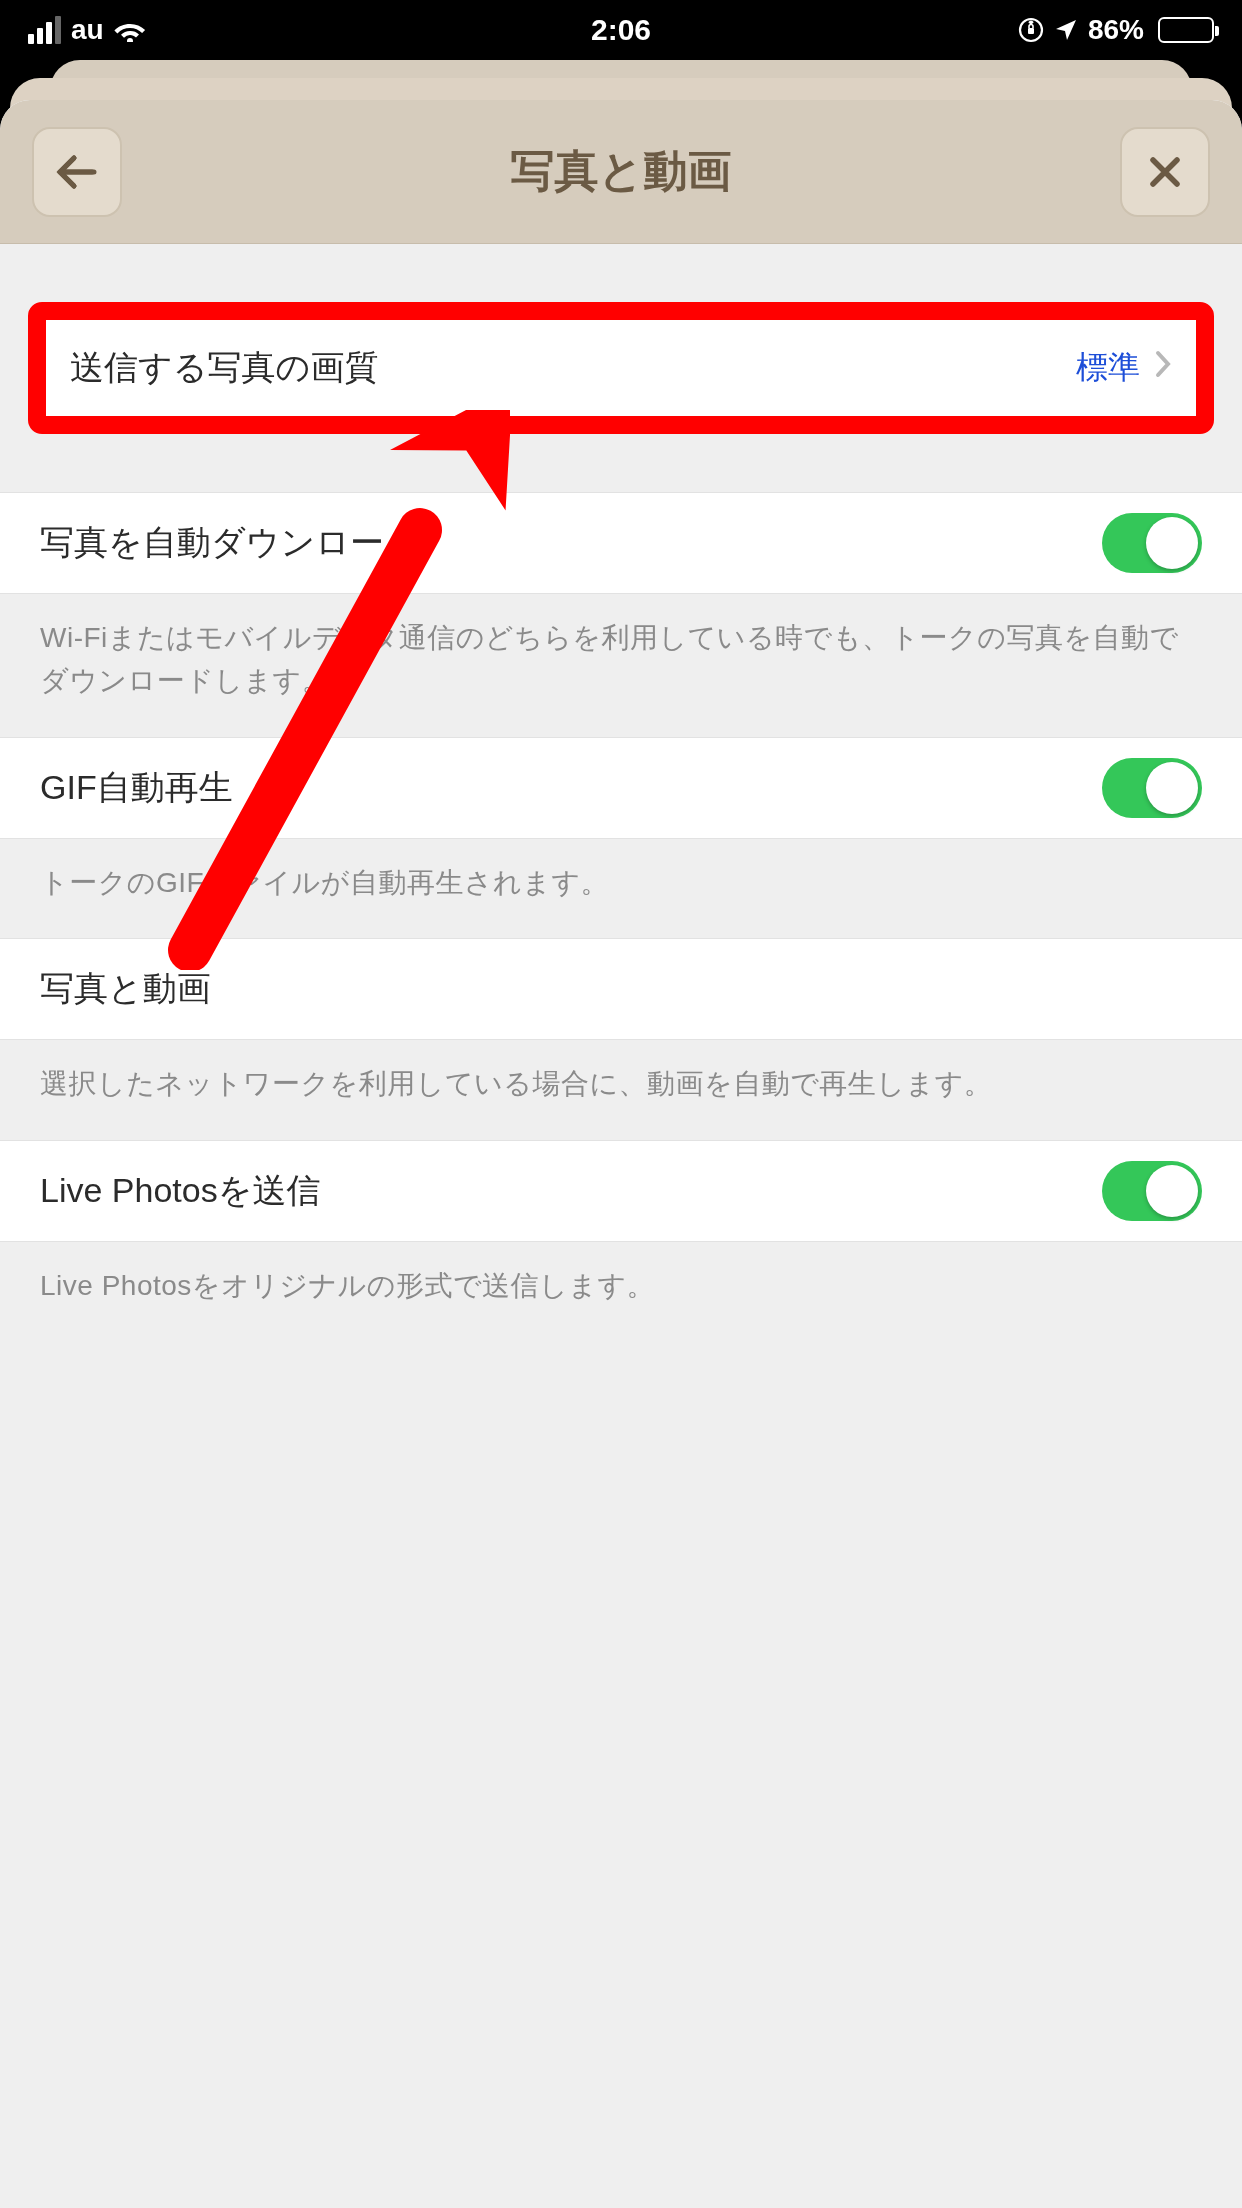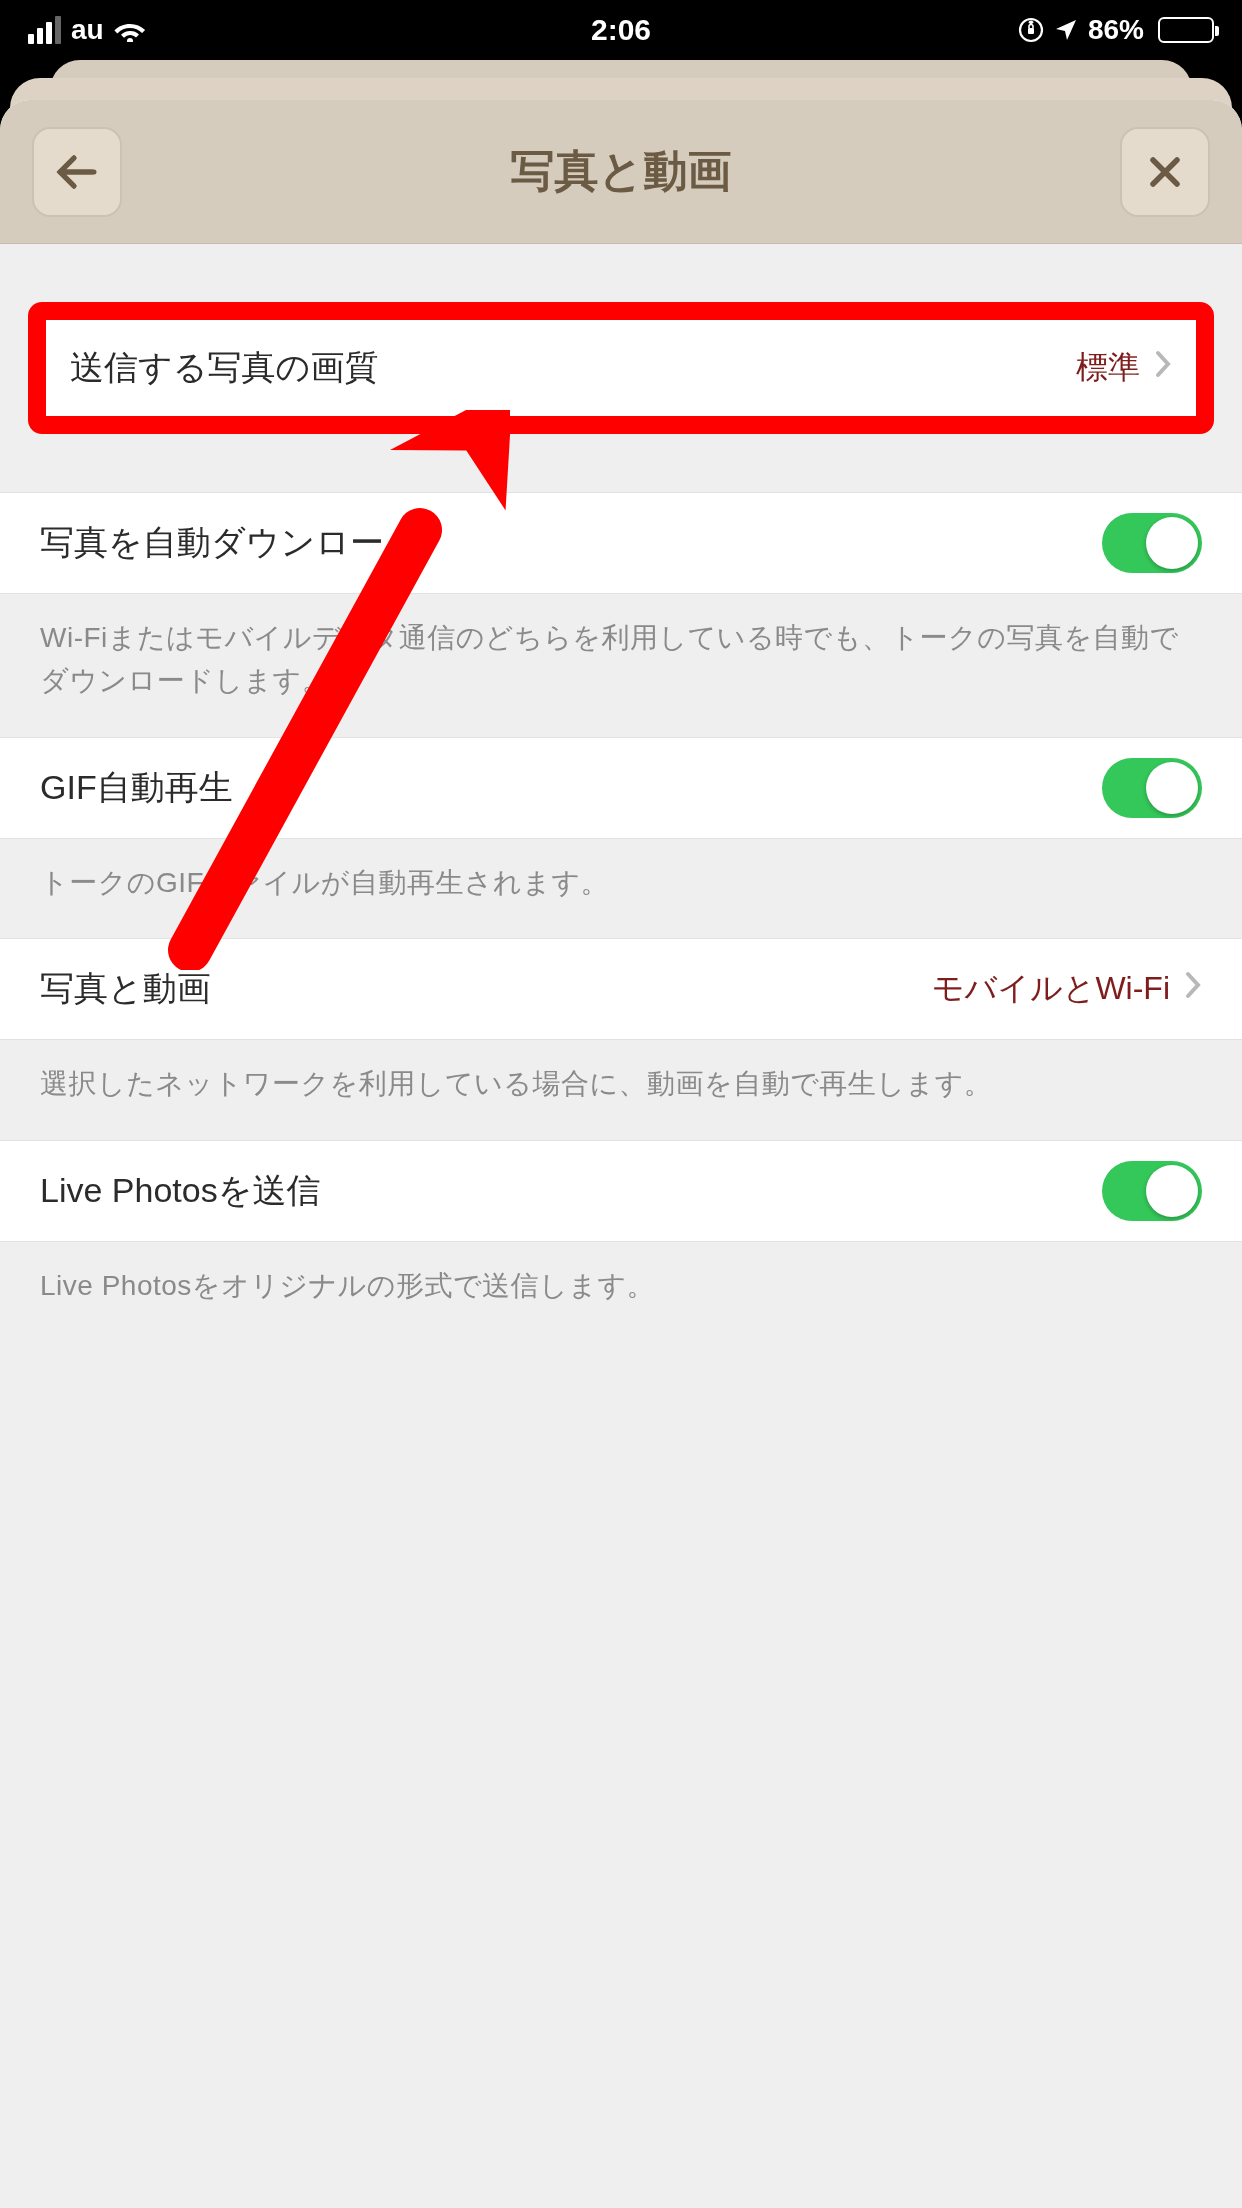--- a/index.html
+++ b/index.html
@@ -87,21 +87,21 @@
   .row {
     background: #fff;
     min-height: 102px;
     padding: 0 40px;
     display: flex; align-items: center; justify-content: space-between;
     border-top: 1px solid #e2e2e2;
     border-bottom: 1px solid #e2e2e2;
     font-size: 34px;
   }
   .row-label { color:#2b2b2b; font-weight: 400; }
-  .row-value { color:#7f1d1d; display:flex; align-items:center; gap:14px; font-size:32px; }
+  .row-value { color:#1d4ed8; display:flex; align-items:center; gap:14px; font-size:32px; }
   .chev { color:#b8b8b8; }
 
   .desc {
     padding: 22px 40px 34px;
     font-size: 28px;
     line-height: 1.55;
     color: #8a8a8a;
     letter-spacing: 0.5px;
   }
 
@@ -222,28 +222,20 @@
       <div class="desc">Wi-Fiまたはモバイルデータ通信のどちらを利用している時でも、トークの写真を自動でダウンロードします。</div>
 
       <div class="row">
         <span class="row-label">GIF自動再生</span>
         <span class="switch"></span>
       </div>
       <div class="desc">トークのGIFファイルが自動再生されます。</div>
 
       <div class="row">
         <span class="row-label">写真と動画</span>
-        <span class="row-value">
-          <span>モバイルとWi-Fi</span>
-          <span class="chev">
-            <svg width="18" height="30" viewBox="0 0 18 30">
-                <path fill="none" stroke="#b8b8b8" stroke-width="4" stroke-linecap="round" d="M4 4l10 11L4 26"></path>
-              </svg>
-          </span>
-        </span>
       </div>
       <div class="desc">選択したネットワークを利用している場合に、動画を自動で再生します。</div>
 
       <div class="row">
         <span class="row-label">Live Photosを送信</span>
         <span class="switch"></span>
       </div>
       <div class="desc">Live Photosをオリジナルの形式で送信します。</div>
 
     </div>

